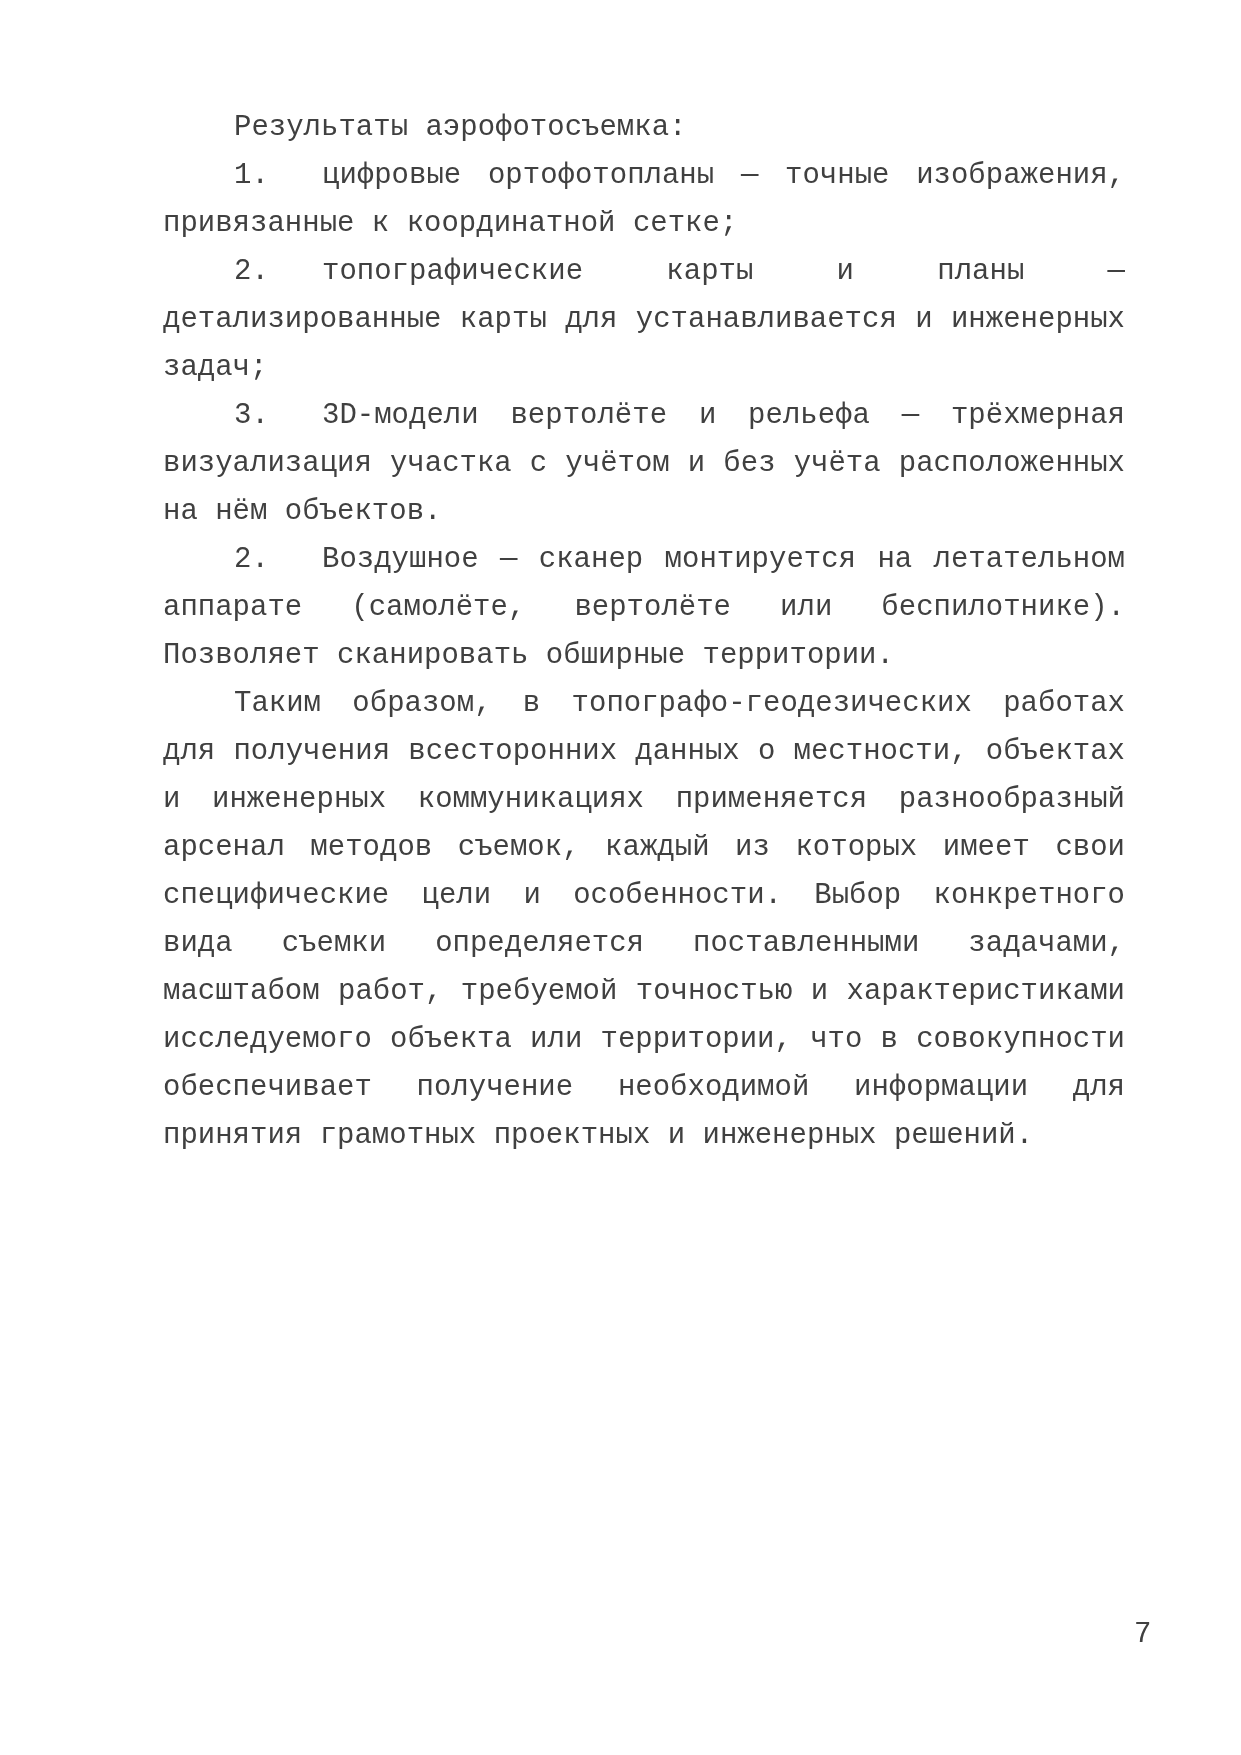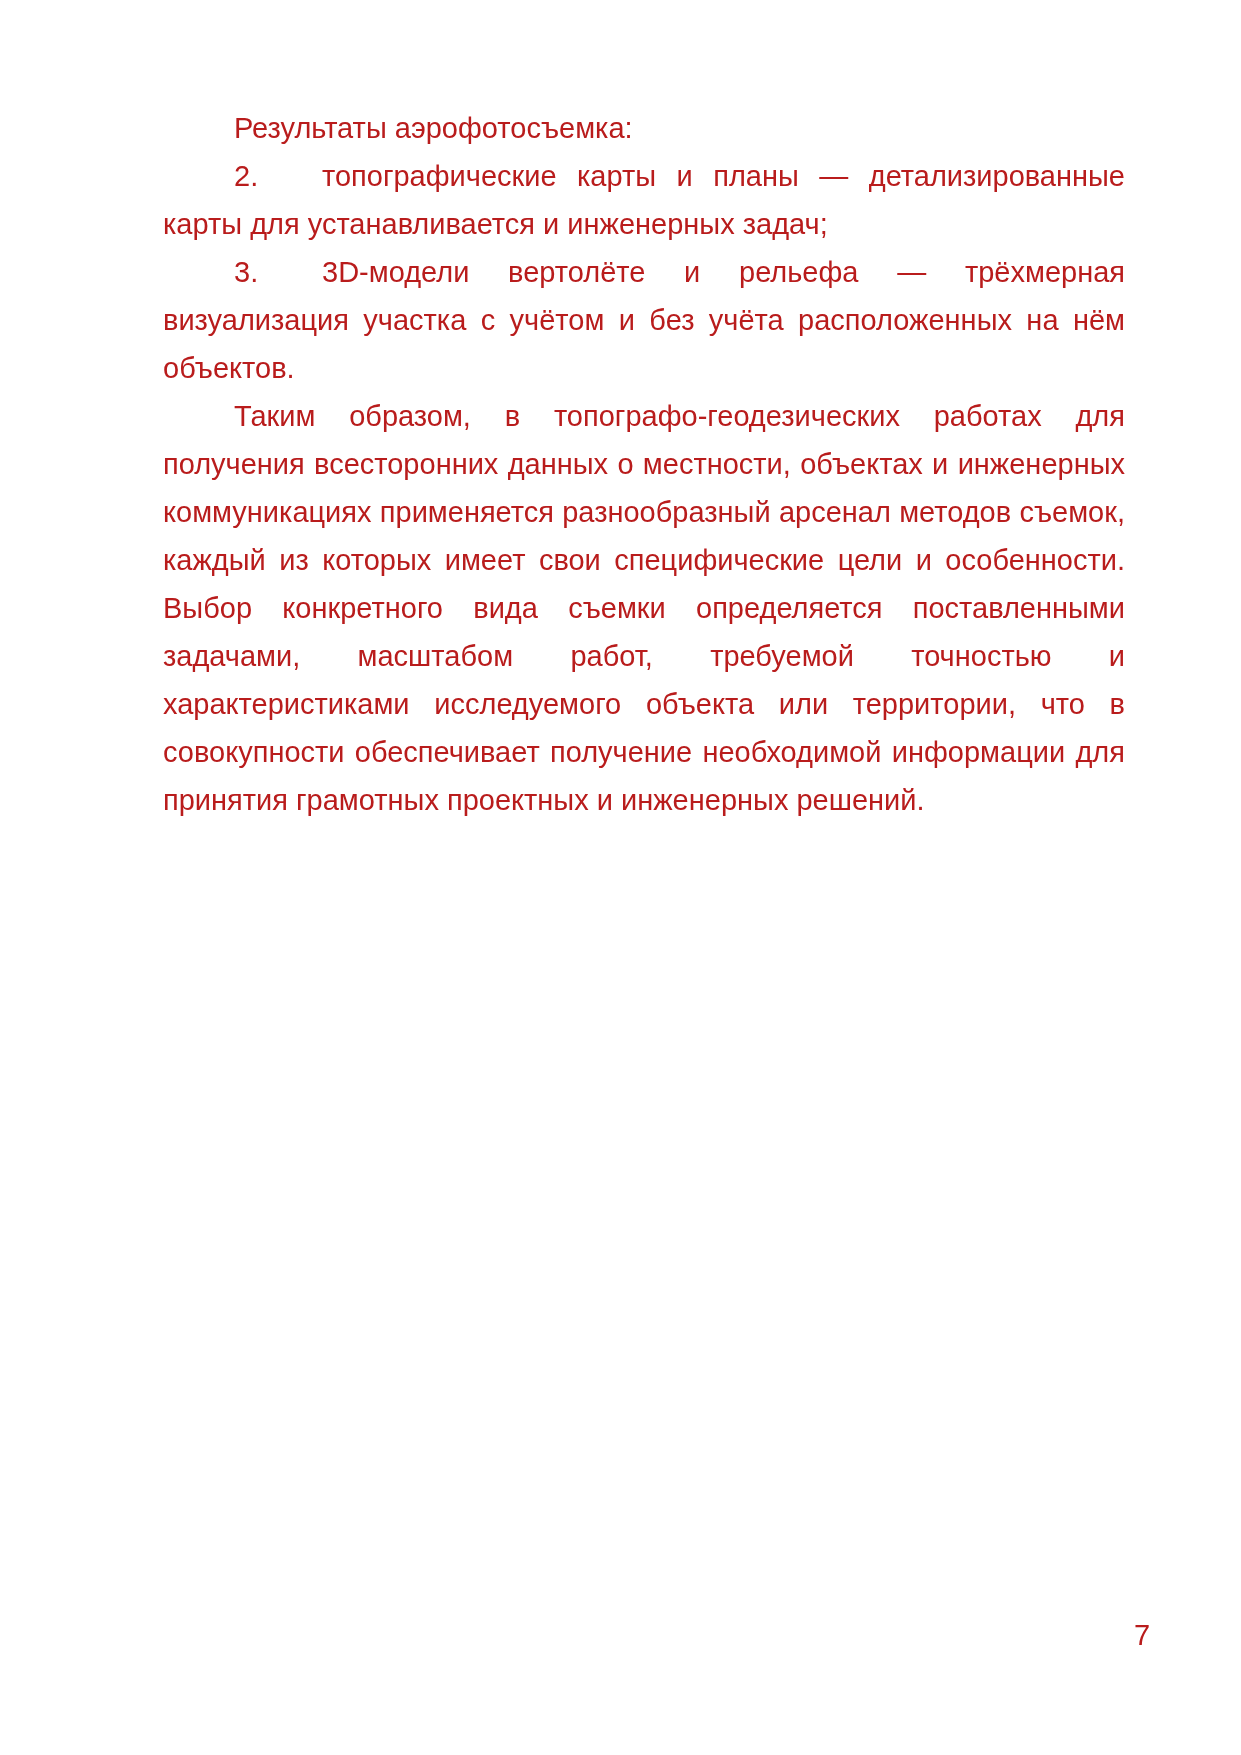--- a/index.html
+++ b/index.html
@@ -6,22 +6,22 @@
     margin: 0;
     padding: 0;
     background: #ffffff;
   }
   .page {
     position: relative;
     width: 1241px;
     height: 1692px;
     background: #ffffff;
     overflow: hidden;
-    font-family: Liberation Sans, sans-serif;
-    color: #b91c1c;
+    font-family: Liberation Mono, monospace;
+    color: #404040;
   }
   .content {
     position: absolute;
     left: 163px;
     top: 104px;
     width: 962px;
   }
   .para {
     margin: 0;
     font-size: 29px;
@@ -44,27 +44,29 @@
   }
 </style>
 </head>
 <body>
 
 <div class="page">
   <div class="content">
 
     <p class="para">Результаты аэрофотосъемка:</p>
 
+    <p class="para"><span class="num">1.</span><span>цифровые ортофотопланы — точные изображения, привязанные к координатной сетке;</span></p>
 
     <p class="para"><span class="num">2.</span><span>топографические карты и планы — детализированные карты для устанавливается и инженерных задач;</span></p>
 
     <p class="para"><span class="num">3.</span><span>3D-модели вертолёте и рельефа — трёхмерная визуализация участка с учётом и без учёта расположенных на нём объектов.</span></p>
 
 
 
+    <p class="para"><span class="num">2.</span><span>Воздушное&nbsp;— сканер монтируется на летательном аппарате (самолёте, вертолёте или беспилотнике). Позволяет сканировать обширные территории.</span></p>
 
 
     <p class="para">Таким образом, в топографо-геодезических работах для получения всесторонних данных о местности, объектах и инженерных коммуникациях применяется разнообразный арсенал методов съемок, каждый из которых имеет свои специфические цели и особенности. Выбор конкретного вида съемки определяется поставленными задачами, масштабом работ, требуемой точностью и характеристиками исследуемого объекта или территории, что в совокупности обеспечивает получение необходимой информации для принятия грамотных проектных и инженерных решений.</p>
 
   </div>
 
   <div class="page-number">7</div>
 </div>
 
 </body></html>

